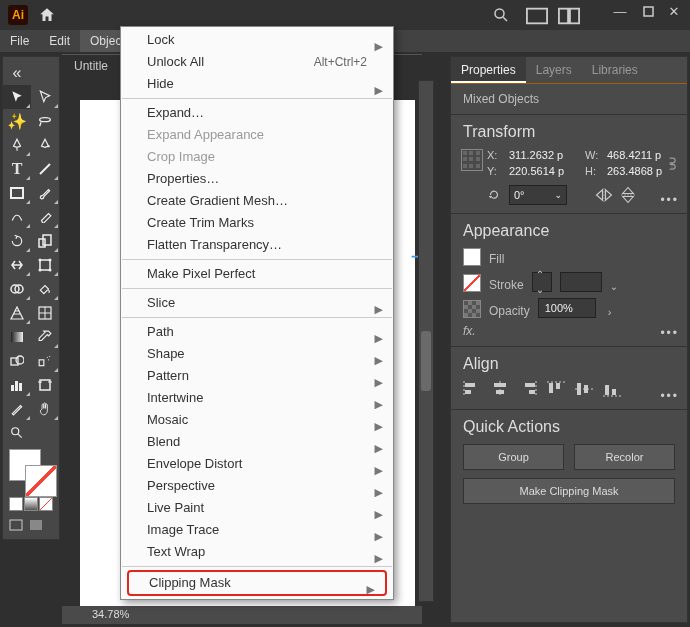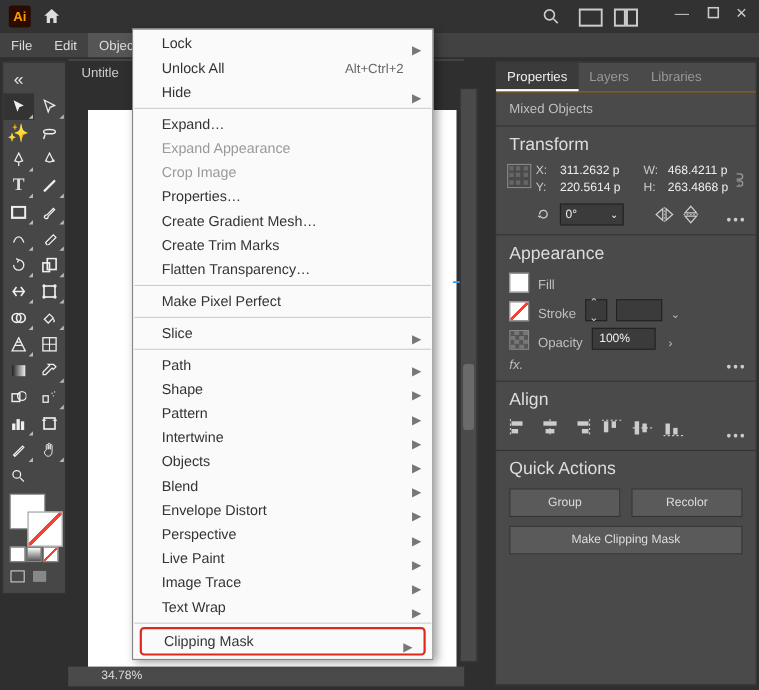--- a/index.html
+++ b/index.html
@@ -383,21 +383,21 @@
   <div class="mi">Flatten Transparency…</div>
   <div class="sep"></div>
   <div class="mi">Make Pixel Perfect</div>
   <div class="sep"></div>
   <div class="mi"><span>Slice</span><span class="arrow">▶</span></div>
   <div class="sep"></div>
   <div class="mi"><span>Path</span><span class="arrow">▶</span></div>
   <div class="mi"><span>Shape</span><span class="arrow">▶</span></div>
   <div class="mi"><span>Pattern</span><span class="arrow">▶</span></div>
   <div class="mi"><span>Intertwine</span><span class="arrow">▶</span></div>
-  <div class="mi"><span>Objects</span><span class="arrow">▶</span></div>
+  <div class="mi"><span>Mosaic</span><span class="arrow">▶</span></div>
   <div class="mi"><span>Blend</span><span class="arrow">▶</span></div>
   <div class="mi"><span>Envelope Distort</span><span class="arrow">▶</span></div>
   <div class="mi"><span>Perspective</span><span class="arrow">▶</span></div>
   <div class="mi"><span>Live Paint</span><span class="arrow">▶</span></div>
   <div class="mi"><span>Image Trace</span><span class="arrow">▶</span></div>
   <div class="mi"><span>Text Wrap</span><span class="arrow">▶</span></div>
   <div class="sep"></div>
   <div class="mi hl"><span>Clipping Mask</span><span class="arrow">▶</span></div>
 
 </div>

